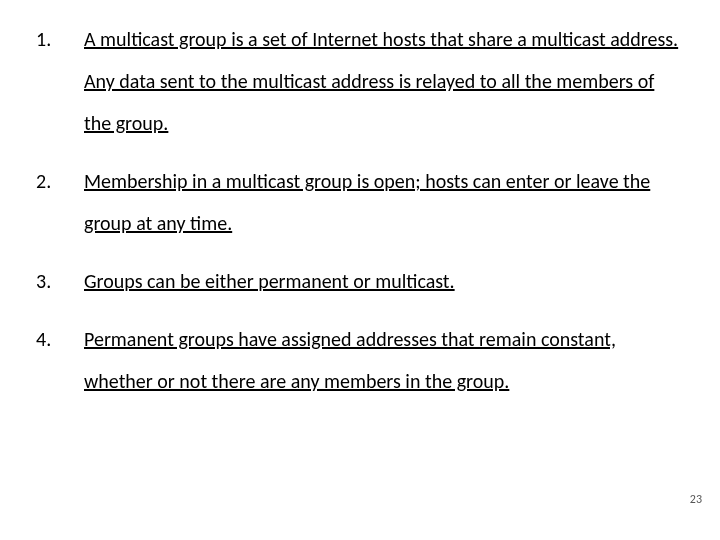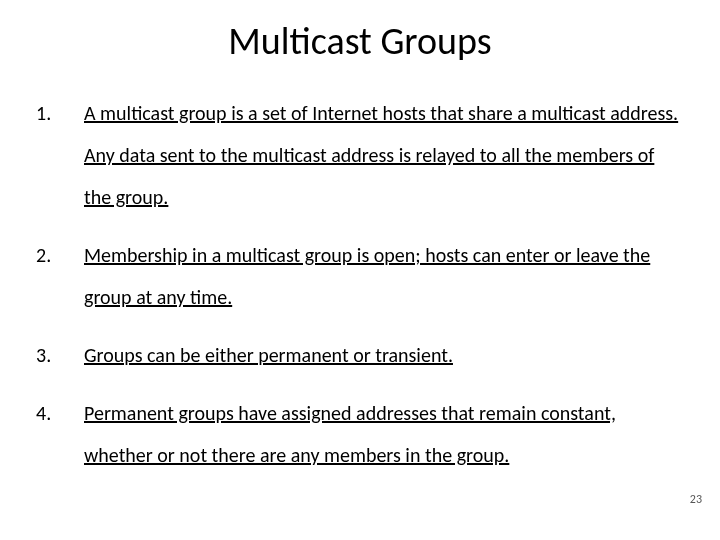--- a/index.html
+++ b/index.html
@@ -49,22 +49,21 @@
     right: 18px;
     bottom: 34px;
     font-size: 12px;
     color: #555;
   }
 </style>
 </head>
 <body>
 
 <div class="slide">
-  <h1 class="title">Multicast Groups</h1>
   <ol class="points">
     <li>A multicast group is a set of Internet hosts that share a multicast address. Any data sent to the multicast address is relayed to all the members of the group.</li>
     <li>Membership in a multicast group is open; hosts can enter or leave the group at any time.</li>
-    <li>Groups can be either permanent or transient.</li>
+    <li>Groups can be either permanent or multicast.</li>
     <li>Permanent groups have assigned addresses that remain constant, whether or not there are any members in the group.</li>
   </ol>
 </div>
 
 <div class="page-num">23</div>
 
 </body></html>

